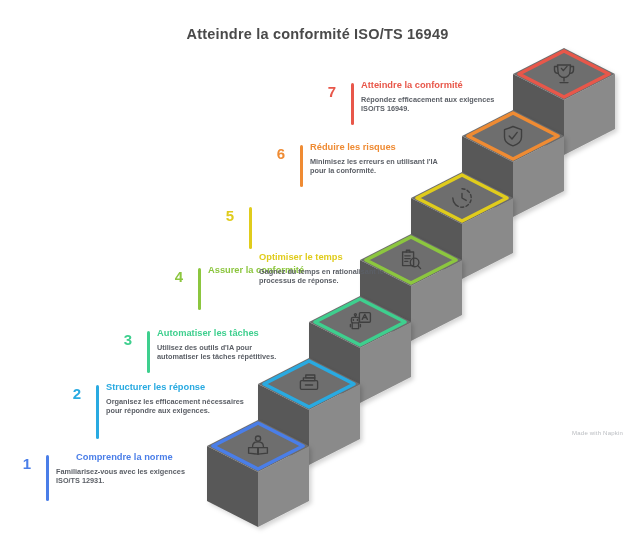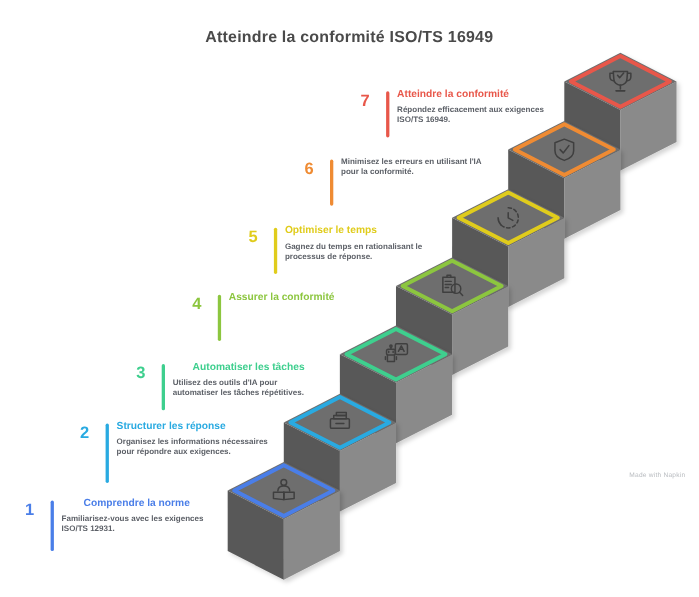--- a/index.html
+++ b/index.html
@@ -175,54 +175,55 @@
       <p class="head" style="color:#4a7ee8;margin-left:20px;">Comprendre la norme</p>
       <p class="desc">Familiarisez-vous avec les exigences ISO/TS 12931.</p>
     </div>
   </div>
 
   <div class="step-text" style="left:66px;top:385px;">
     <div class="num" style="color:#29aae1;">2</div>
     <div class="bar" style="background:#29aae1;height:54px;"></div>
     <div class="txt">
       <p class="head" style="color:#29aae1;">Structurer les réponse</p>
-      <p class="desc">Organisez les informations nécessaires pour répondre aux exigences.</p>
+      <p class="desc">Organisez les efficacement nécessaires pour répondre aux exigences.</p>
     </div>
   </div>
 
   <div class="step-text" style="left:117px;top:331px;">
     <div class="num" style="color:#3ecf8e;">3</div>
     <div class="bar" style="background:#3ecf8e;height:42px;"></div>
     <div class="txt">
-      <p class="head" style="color:#3ecf8e;text-align:center;">Automatiser les tâches</p>
+      <p class="head" style="color:#3ecf8e;">Automatiser les tâches</p>
       <p class="desc">Utilisez des outils d'IA pour automatiser les tâches répétitives.</p>
     </div>
   </div>
 
   <div class="step-text" style="left:168px;top:268px;">
     <div class="num" style="color:#8cc63f;">4</div>
     <div class="bar" style="background:#8cc63f;height:42px;"></div>
     <div class="txt">
       <p class="head" style="color:#8cc63f;">Assurer la conformité</p>
     </div>
   </div>
 
   <div class="step-text" style="left:219px;top:207px;">
     <div class="num" style="color:#e0cc1c;">5</div>
     <div class="bar" style="background:#e0cc1c;height:42px;"></div>
     <div class="txt">
-      <p class="head" style="color:#e0cc1c;">Optimiser le temps</p>
+      <p class="head" style="color:#e0cc1c;margin-top:48px;">Optimiser le temps</p>
       <p class="desc">Gagnez du temps en rationalisant le processus de réponse.</p>
     </div>
   </div>
 
   <div class="step-text" style="left:270px;top:145px;">
     <div class="num" style="color:#ef8b33;">6</div>
     <div class="bar" style="background:#ef8b33;height:42px;"></div>
     <div class="txt">
+      <p class="head" style="color:#ef8b33;">Réduire les risques</p>
       <p class="desc">Minimisez les erreurs en utilisant l'IA pour la conformité.</p>
     </div>
   </div>
 
   <div class="step-text" style="left:321px;top:83px;">
     <div class="num" style="color:#e8574a;">7</div>
     <div class="bar" style="background:#e8574a;height:42px;"></div>
     <div class="txt">
       <p class="head" style="color:#e8574a;">Atteindre la conformité</p>
       <p class="desc">Répondez efficacement aux exigences ISO/TS 16949.</p>

